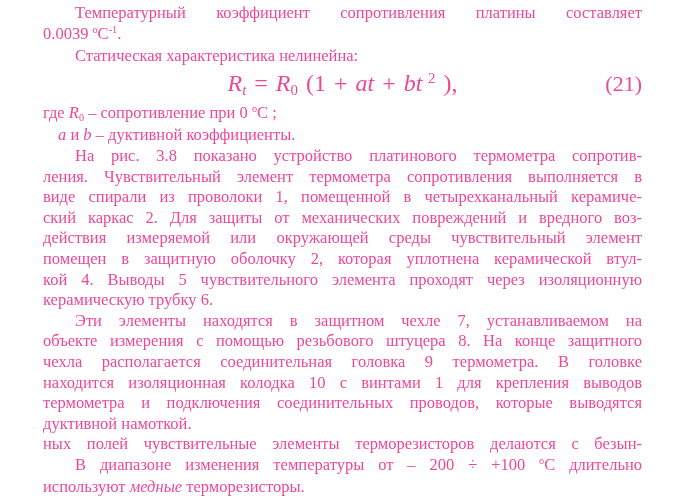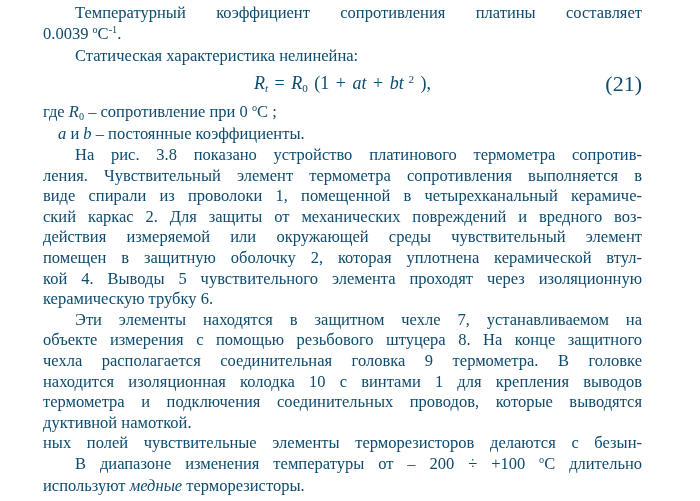--- a/index.html
+++ b/index.html
@@ -7,21 +7,21 @@
     padding: 0;
     background: #ffffff;
   }
   .page {
     position: relative;
     width: 700px;
     height: 501px;
     background: #ffffff;
     overflow: hidden;
     font-family: "Liberation Serif", "DejaVu Serif", serif;
-    color: #0c4a6e;
+    color: #ec4899;
   }
   .text-block {
     position: absolute;
     left: 43px;
     top: 3px;
     width: 599px;
   }
   .line {
     font-size: 16.5px;
     line-height: 20.6px;
@@ -50,41 +50,41 @@
     top: 0.28em;
   }
   .formula-line {
     position: relative;
     text-align: center;
     text-align-last: center;
     margin: 5px 0 6px 0;
     line-height: 22px;
   }
   .formula {
-    font-size: 18px;
+    font-size: 24px;
     word-spacing: 2px;
   }
   .eq-number {
     position: absolute;
     right: 0;
     top: 1px;
     font-size: 22px;
   }
 </style>
 </head>
 <body>
 
 <div class="page">
   <div class="text-block">
       <div class="line fill" style="text-indent: 32px;"><span>Температурный коэффициент сопротивления платины составляет</span></div>
       <div class="line"><span>0.0039 </span><span class="seg-sup">о</span><span>С</span><span class="seg-sup">-1</span><span>.</span></div>
       <div class="line" style="text-indent: 32px;"><span>Статическая характеристика нелинейна:</span></div>
       <div class="line formula-line"><span class="formula"><span class="seg-i">R</span><span class="seg-isub">t</span><span> = </span><span class="seg-i">R</span><span class="seg-sub">0</span><span> (1 + </span><span class="seg-i">at</span><span> + </span><span class="seg-i">bt</span><span class="seg-sup"> 2</span><span> ),</span></span><span class="eq-number">(21)</span></div>
       <div class="line"><span>где </span><span class="seg-i">R</span><span class="seg-sub">0</span><span> – сопротивление при 0 </span><span class="seg-sup">о</span><span>С</span><span> ;</span></div>
-      <div class="line" style="text-indent: 15px;"><span class="seg-i">а</span><span> и </span><span class="seg-i">b</span><span> – постоянные коэффициенты.</span></div>
+      <div class="line" style="text-indent: 15px;"><span class="seg-i">а</span><span> и </span><span class="seg-i">b</span><span> – дуктивной коэффициенты.</span></div>
       <div class="line fill" style="text-indent: 32px;"><span>На рис. 3.8 показано устройство платинового термометра сопротив-</span></div>
       <div class="line fill"><span>ления. Чувствительный элемент термометра сопротивления выполняется в</span></div>
       <div class="line fill"><span>виде спирали из проволоки 1, помещенной в четырехканальный керамиче-</span></div>
       <div class="line fill"><span>ский каркас 2. Для защиты от механических повреждений и вредного воз-</span></div>
       <div class="line fill"><span>действия измеряемой или окружающей среды чувствительный элемент</span></div>
       <div class="line fill"><span>помещен в защитную оболочку 2, которая уплотнена керамической втул-</span></div>
       <div class="line fill"><span>кой 4. Выводы 5 чувствительного элемента проходят через изоляционную</span></div>
       <div class="line"><span>керамическую трубку 6.</span></div>
       <div class="line fill" style="text-indent: 32px;"><span>Эти элементы находятся в защитном чехле 7, устанавливаемом на</span></div>
       <div class="line fill"><span>объекте измерения с помощью резьбового штуцера 8. На конце защитного</span></div>

